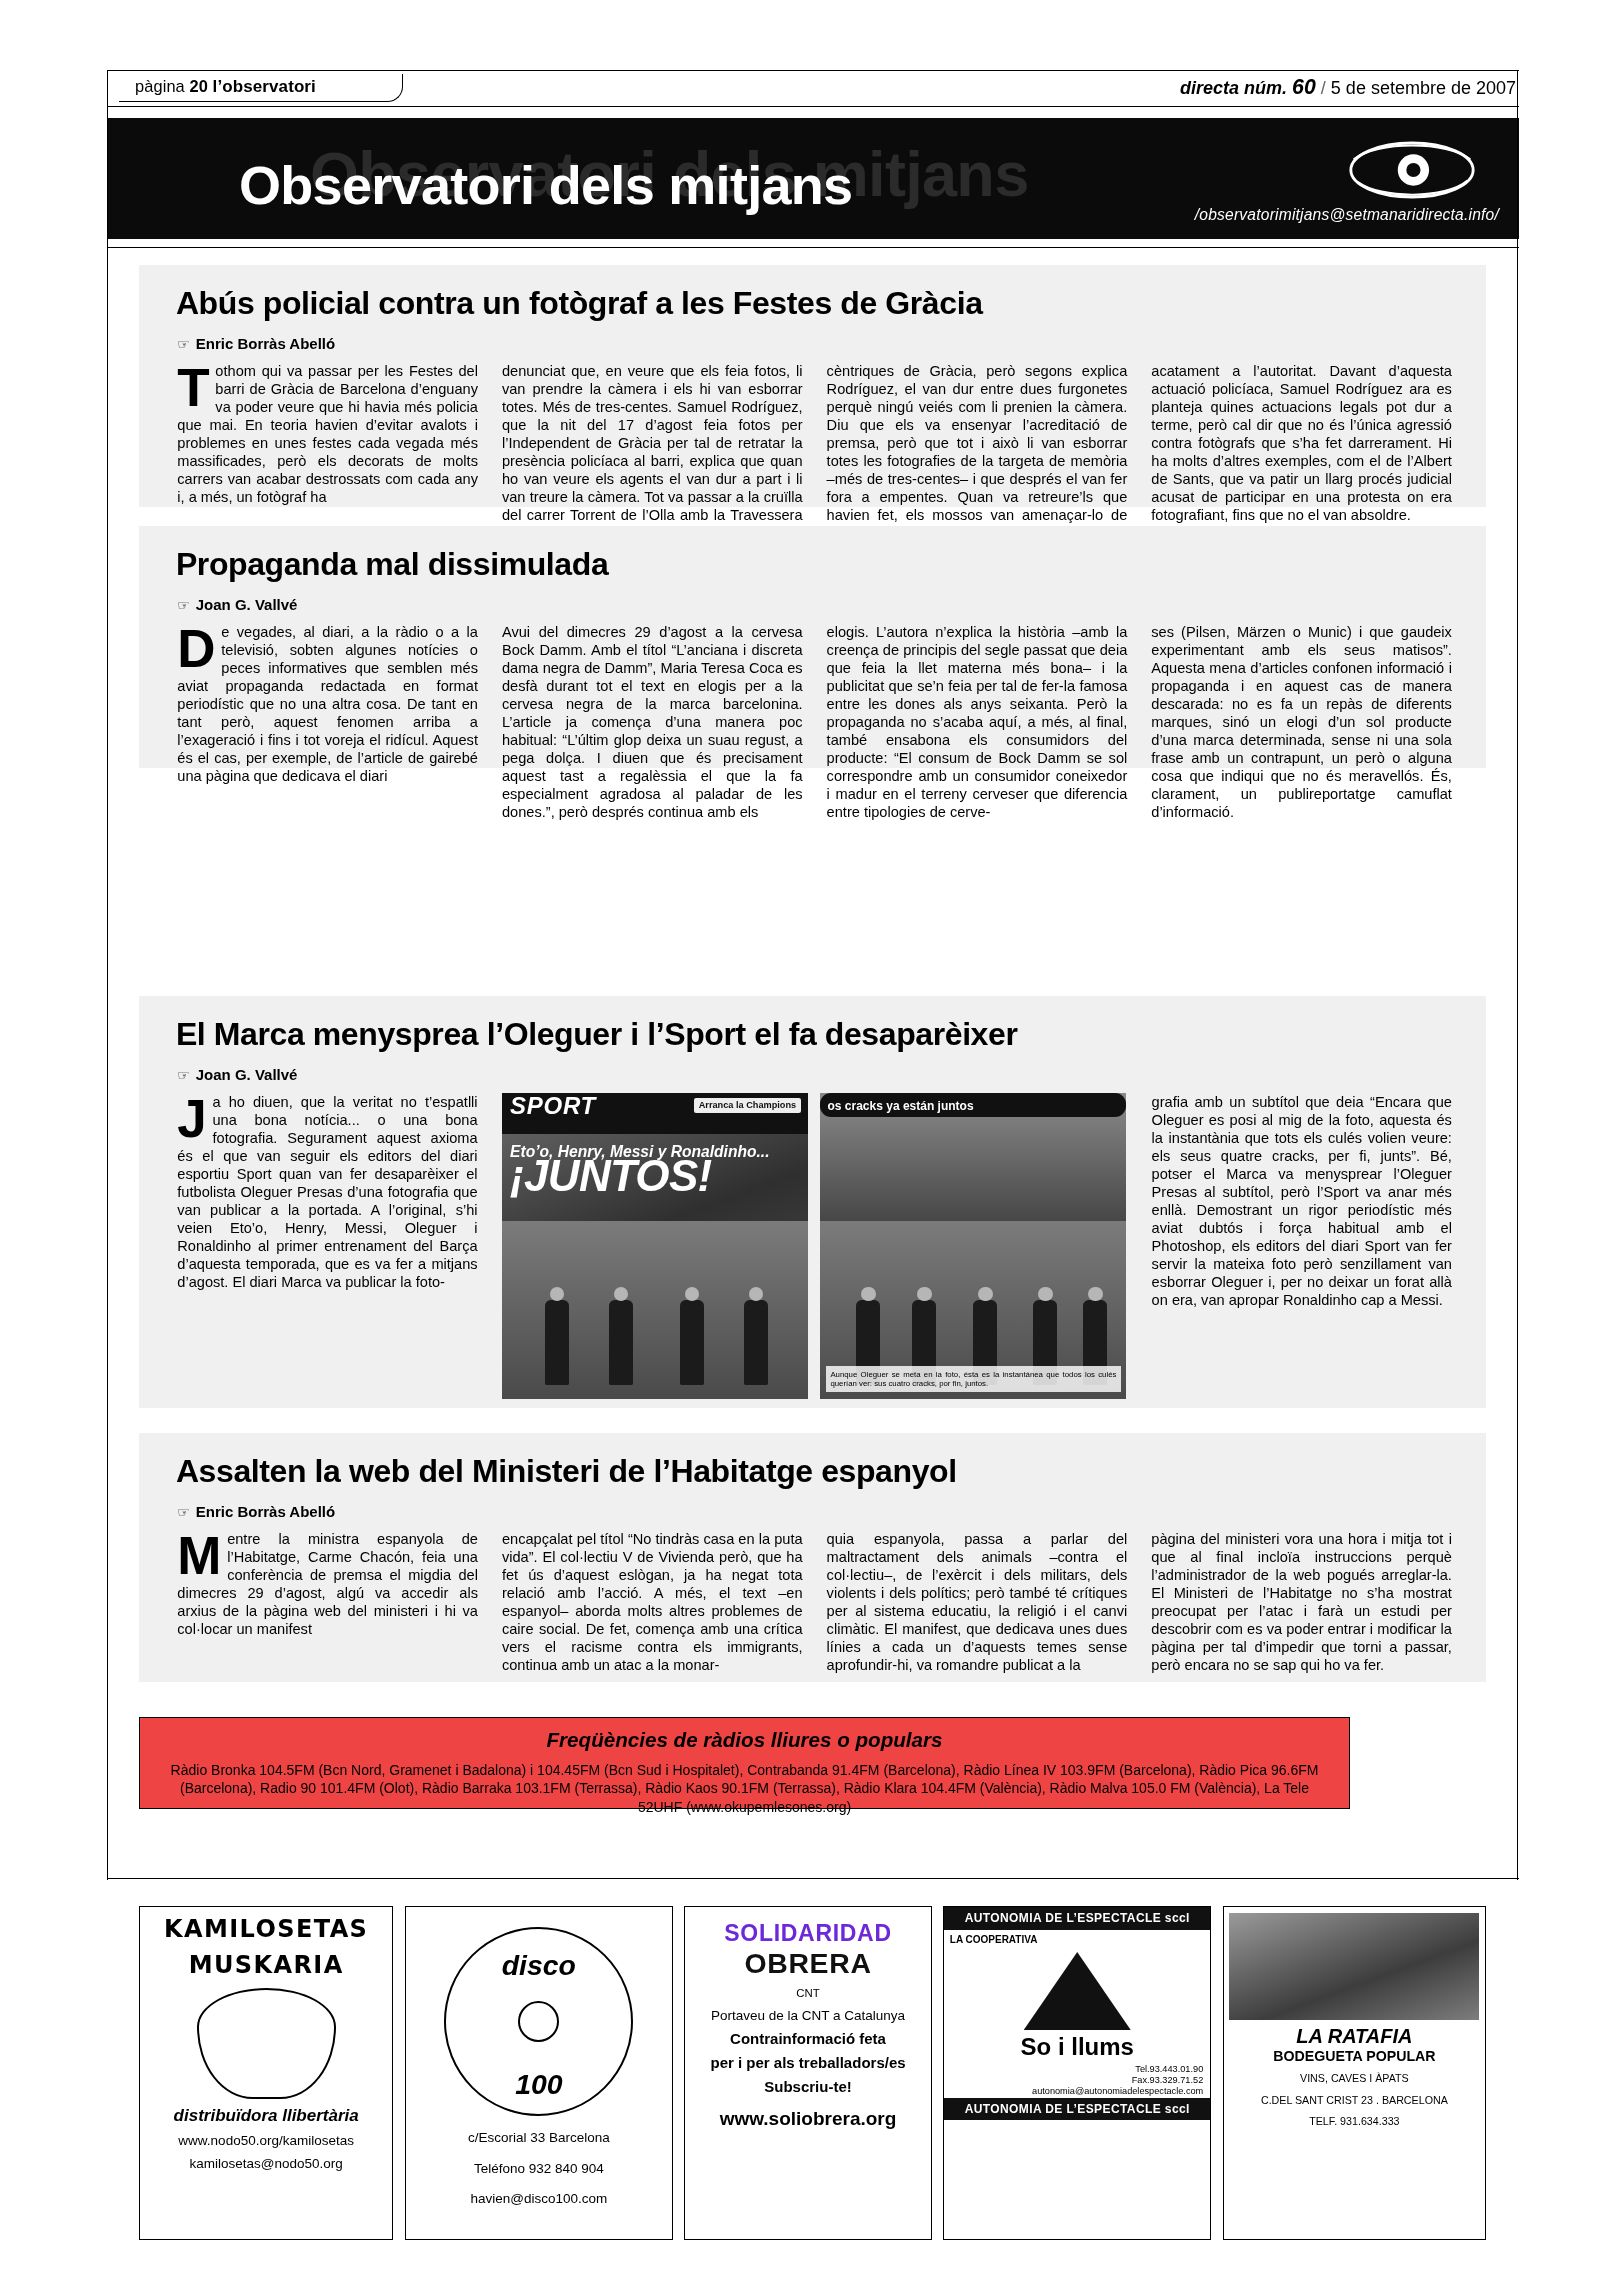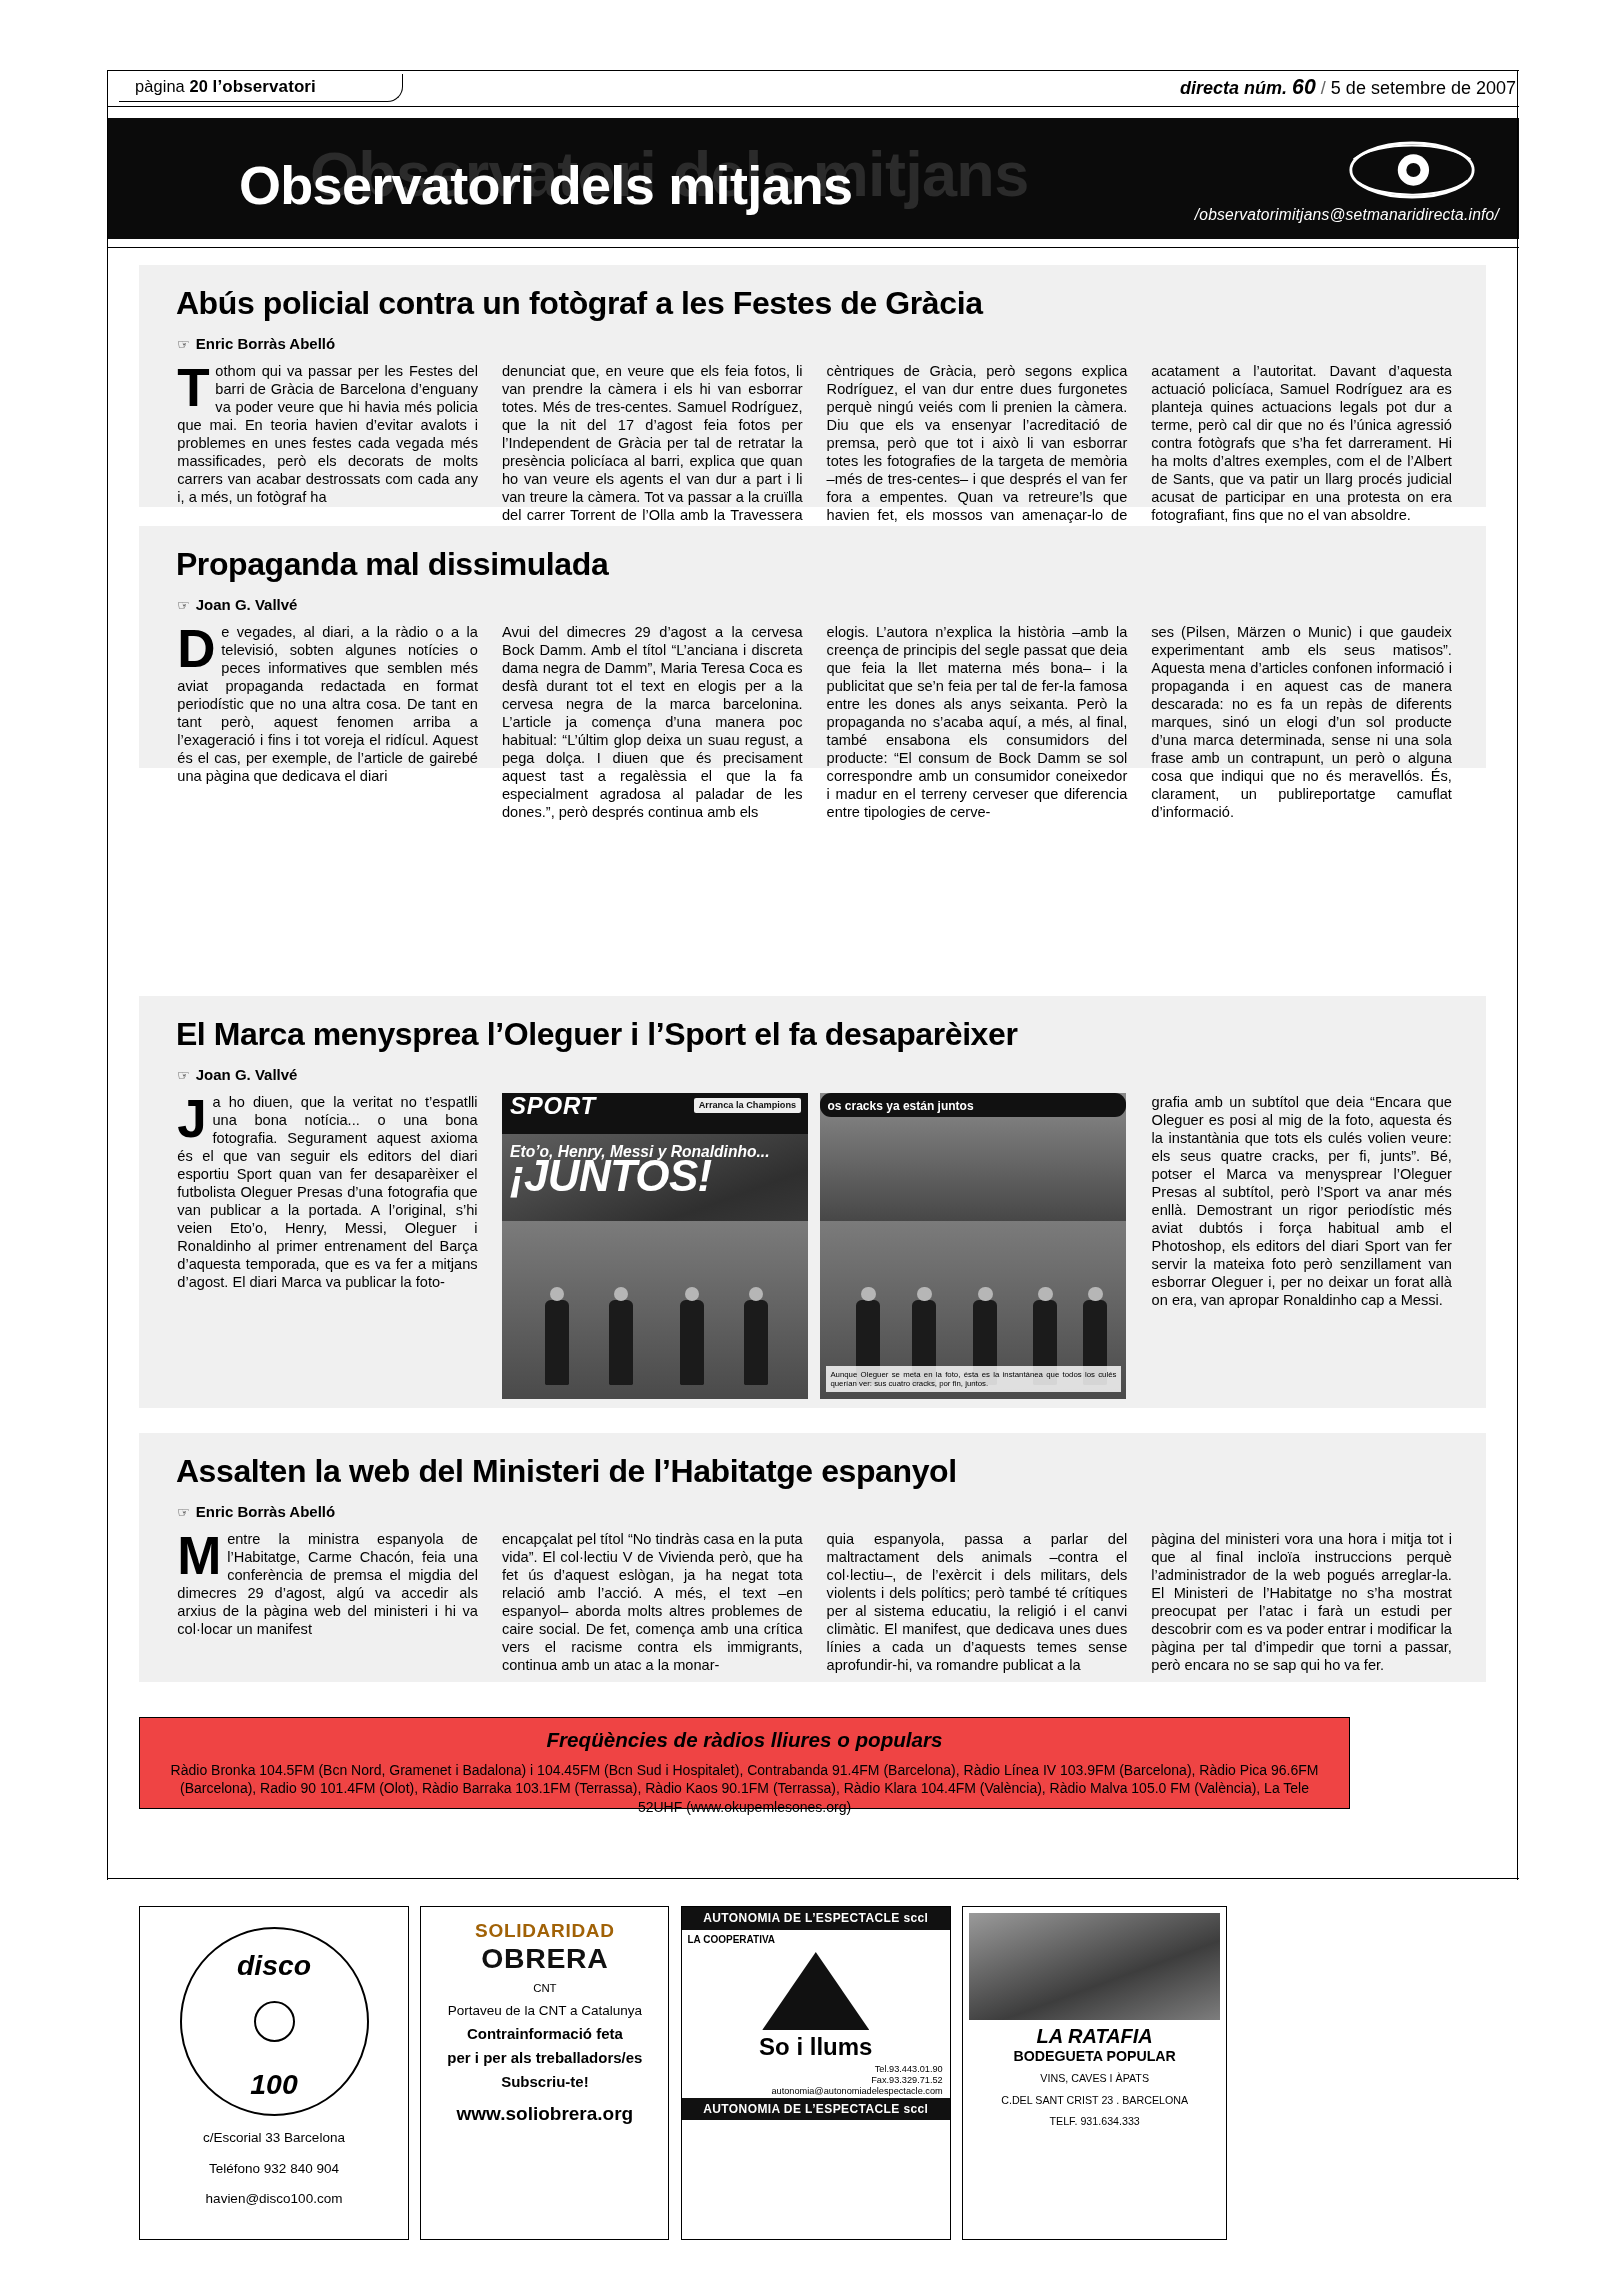--- a/index.html
+++ b/index.html
@@ -313,21 +313,21 @@
   .ad2 .disc-label {
     position: absolute; top: 20px; left: 0; right: 0;
     font-size: 28.4px; font-weight: bold; font-style: italic;
   }
   .ad2 .disc-num {
     position: absolute; bottom: 12.8px; left: 0; right: 0;
     font-size: 28.4px; font-weight: bold; font-style: italic;
   }
   .ad2 .lines { font-size: 13.5px; line-height: 18px; margin-top: 12.8px; }
 
-  .ad3 .t1 { font-size: 19px; font-weight: bold; color: #a16207; margin-top: 12.8px; letter-spacing: 0.7px;}
+  .ad3 .t1 { font-size: 23px; font-weight: bold; color: #6d28d9; margin-top: 12.8px; letter-spacing: 0.7px;}
   .ad3 .t2 { font-size: 28.4px; font-weight: bold; color: #111; letter-spacing: 0.7px;}
   .ad3 .sub { font-size: 11.4px; margin-top: 7.1px; }
   .ad3 .mid { font-size: 13.5px; margin-top: 8.5px; line-height: 17px; }
   .ad3 .bold { font-weight: bold; font-size: 15px; line-height: 18.5px; margin-top: 5.7px;}
   .ad3 .url { font-size: 19px; font-weight: bold; margin-top: 11.4px; }
 
   .ad4 .band {
     background: #111; color: #fff; font-size: 12px; font-weight: bold;
     padding: 4.3px 2.8px; letter-spacing: 0.4px;
   }
@@ -463,20 +463,28 @@
     </div>
   </div>
 
   <div class="radios">
     <div class="radios-title">Freqüències de ràdios lliures o populars</div>
     <div class="radios-text">Ràdio Bronka 104.5FM (Bcn Nord, Gramenet i Badalona) i 104.45FM (Bcn Sud i Hospitalet), Contrabanda 91.4FM (Barcelona), Ràdio Línea IV 103.9FM (Barcelona), Ràdio Pica 96.6FM (Barcelona), Radio 90 101.4FM (Olot), Ràdio Barraka 103.1FM (Terrassa), Ràdio Kaos 90.1FM (Terrassa), Ràdio Klara 104.4FM (València), Ràdio Malva 105.0 FM (València), La Tele 52UHF (www.okupemlesones.org)</div>
   </div>
 
   <div class="ads">
 
+    <div class="ad ad1">
+      <div class="h">KAMILOSETAS</div>
+      <div class="h">MUSKARIA</div>
+      <div class="shield"></div>
+      <div class="foot">distribuïdora llibertària</div>
+      <div class="lines">www.nodo50.org/kamilosetas</div>
+      <div class="lines">kamilosetas@nodo50.org</div>
+    </div>
 
     <div class="ad ad2">
       <div class="disc">
         <div class="disc-label">disco</div>
         <div class="disc-num">100</div>
       </div>
       <div class="lines">c/Escorial 33 Barcelona</div>
       <div class="lines">Teléfono 932 840 904</div>
       <div class="lines">havien@disco100.com</div>
     </div>

